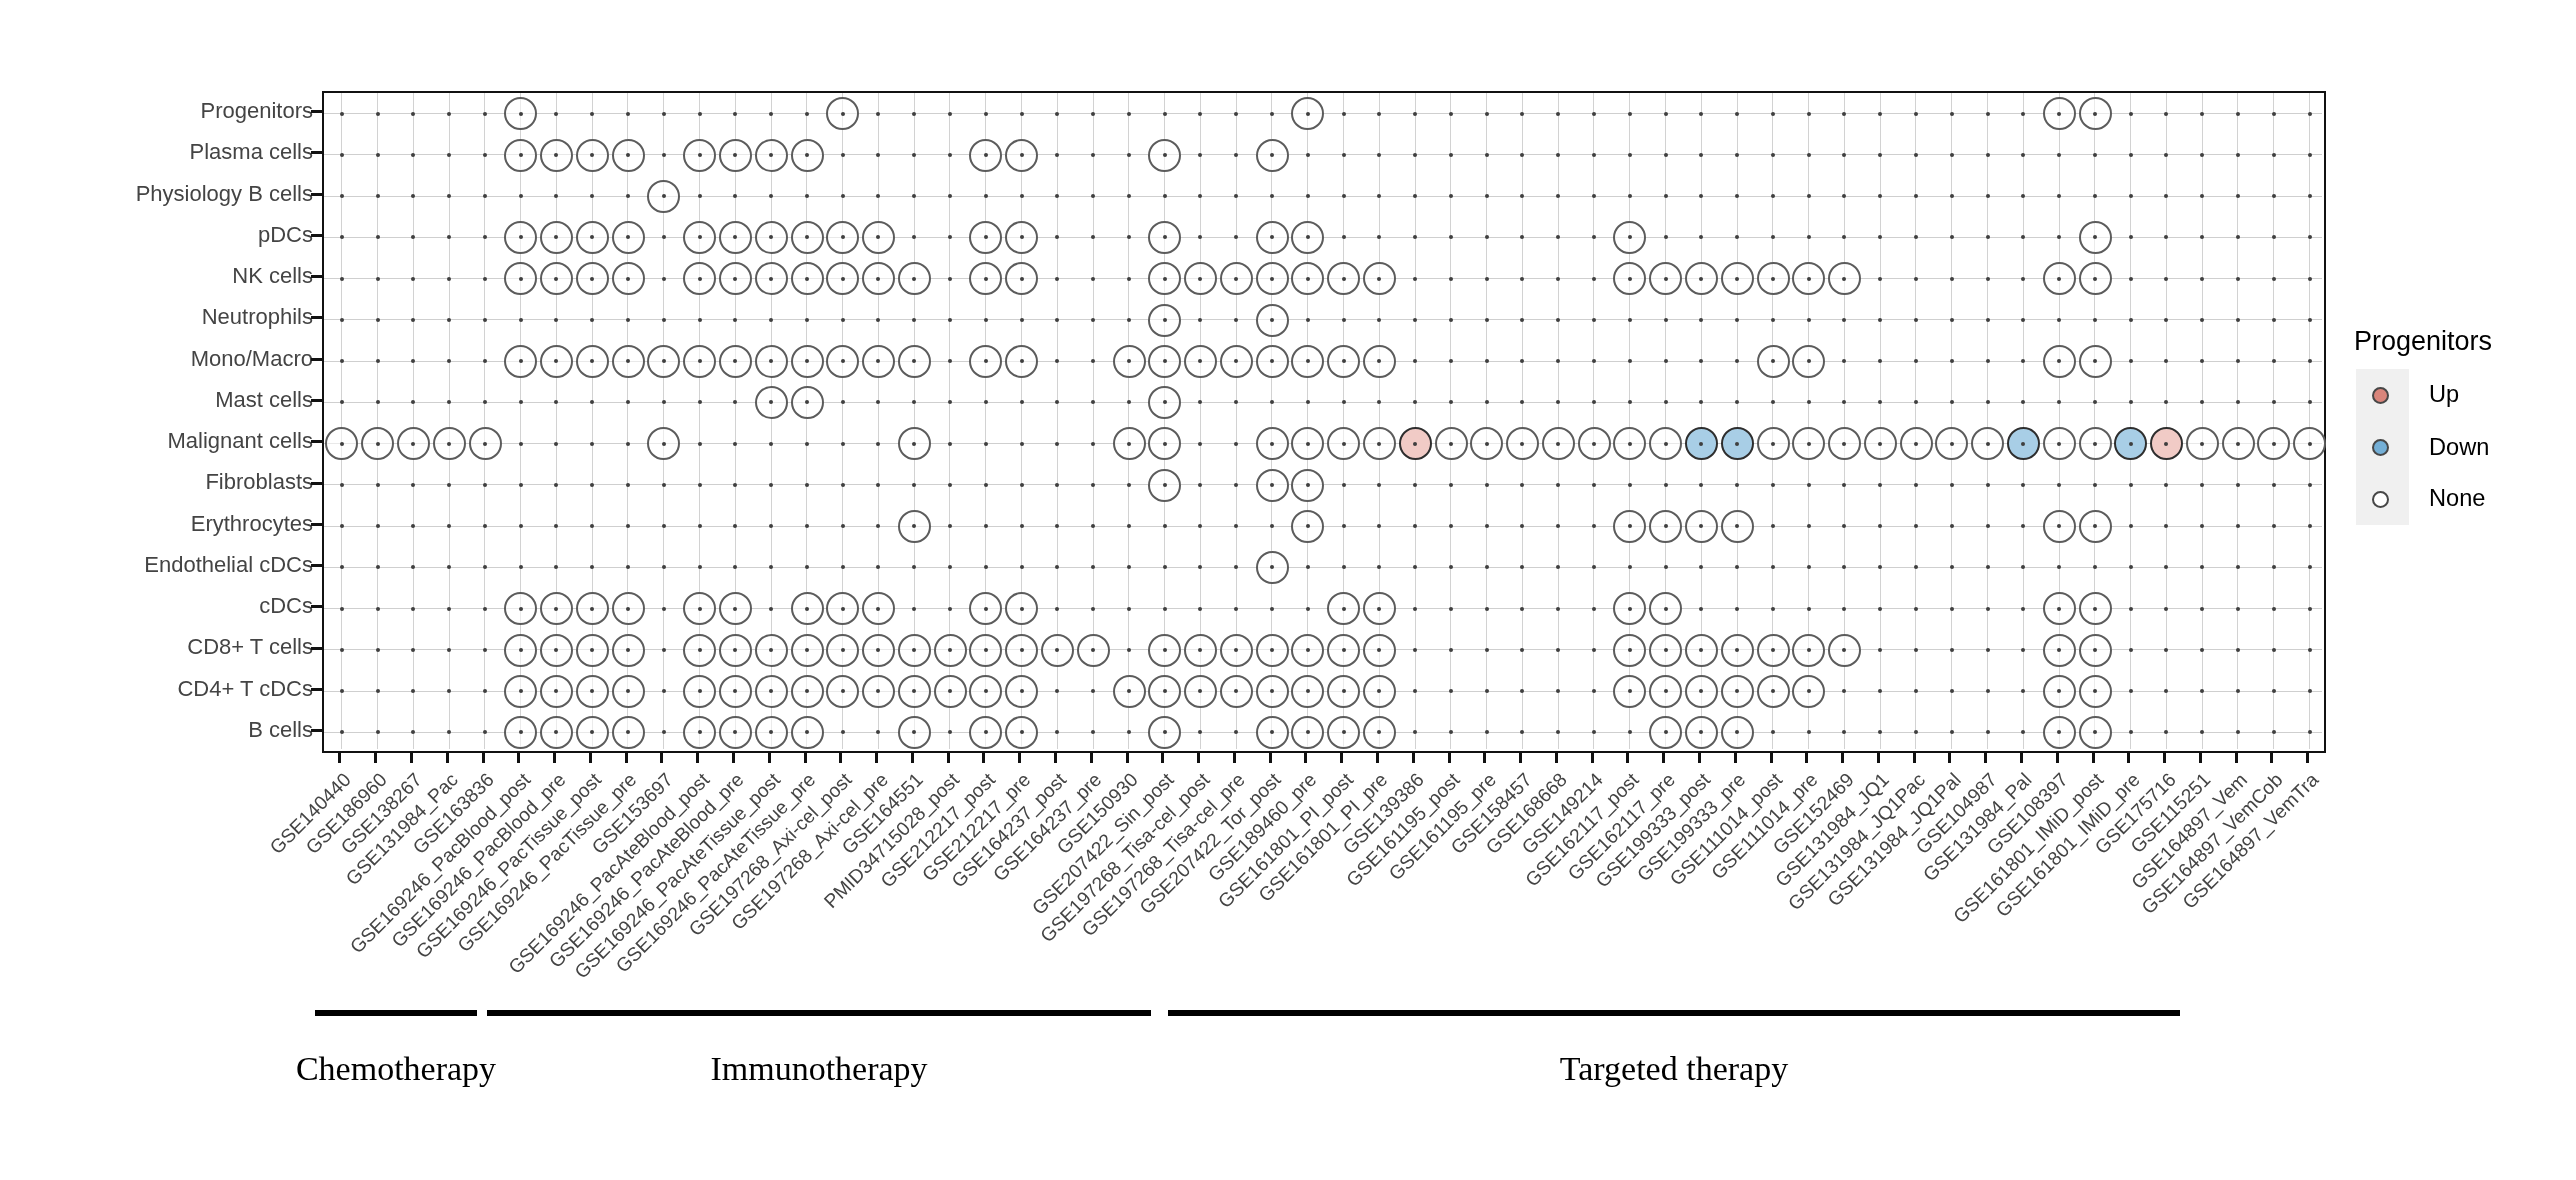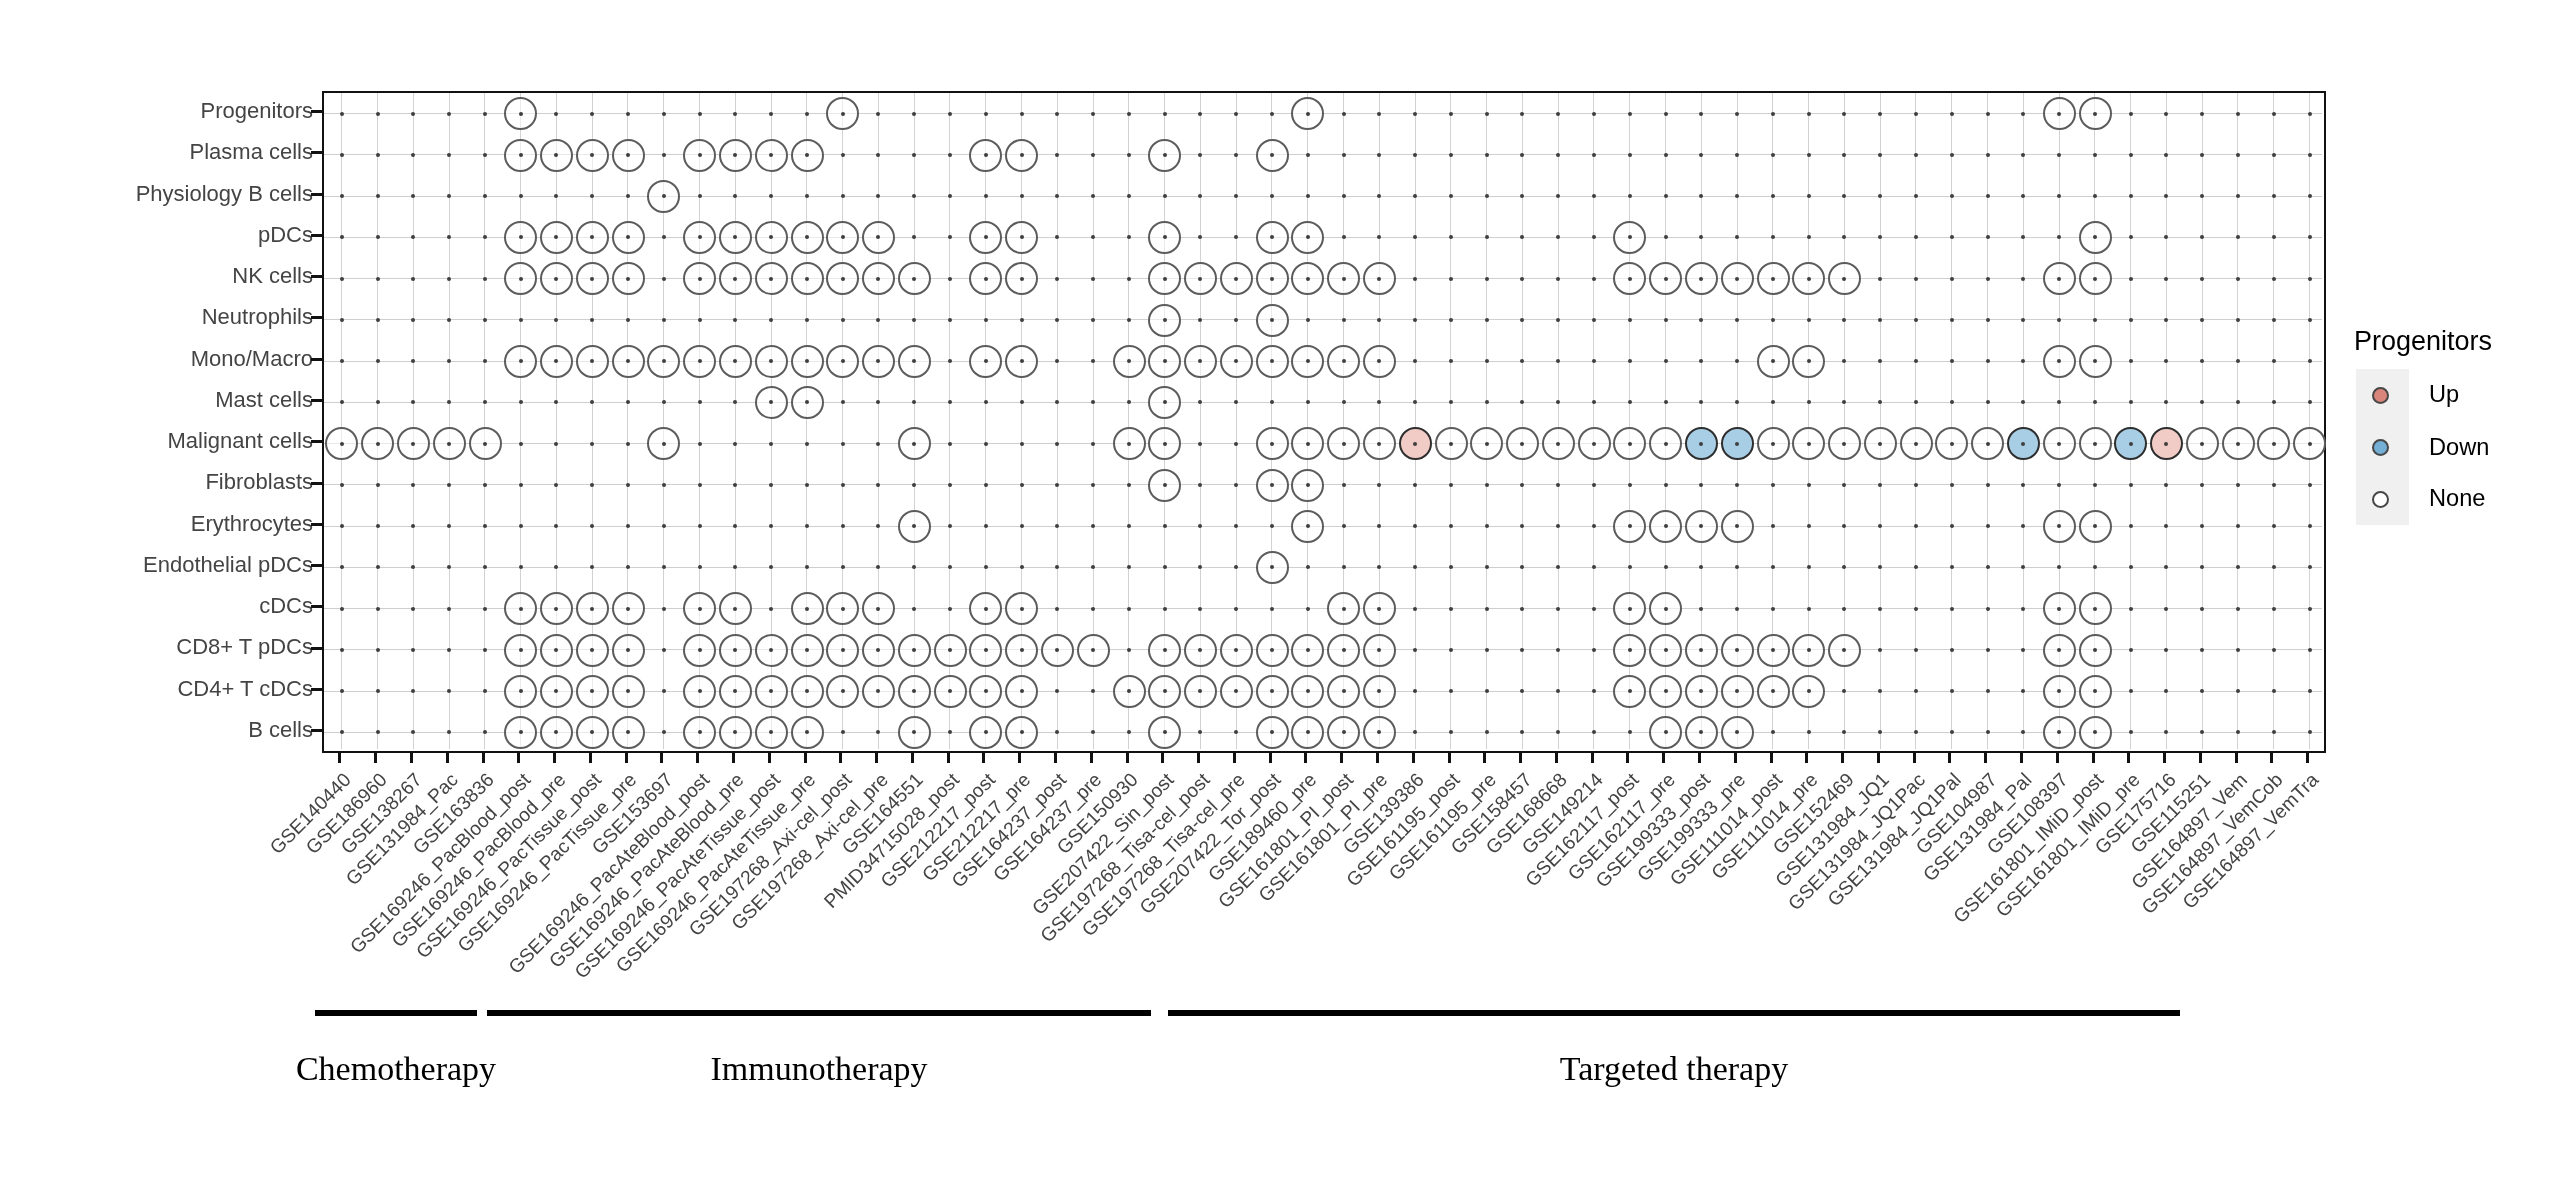--- a/index.html
+++ b/index.html
@@ -1270,25 +1270,25 @@
     <div class="ylab" style="right: 2263px; top: 346px;">Mono/Macro</div>
     <div class="ytick" style="left: 311px; top: 358px;"></div>
     <div class="ylab" style="right: 2263px; top: 387px;">Mast cells</div>
     <div class="ytick" style="left: 311px; top: 399px;"></div>
     <div class="ylab" style="right: 2263px; top: 428px;">Malignant cells</div>
     <div class="ytick" style="left: 311px; top: 440px;"></div>
     <div class="ylab" style="right: 2263px; top: 469px;">Fibroblasts</div>
     <div class="ytick" style="left: 311px; top: 482px;"></div>
     <div class="ylab" style="right: 2263px; top: 511px; margin-left: 16px;">Erythrocytes</div>
     <div class="ytick" style="left: 311px; top: 523px;"></div>
-    <div class="ylab" style="right: 2263px; top: 552px;">Endothelial pDCs</div>
+    <div class="ylab" style="right: 2263px; top: 552px;">Endothelial cDCs</div>
     <div class="ytick" style="left: 311px; top: 564px;"></div>
     <div class="ylab" style="right: 2263px; top: 593px;">cDCs</div>
     <div class="ytick" style="left: 311px; top: 605px;"></div>
-    <div class="ylab" style="right: 2263px; top: 634px;">CD8+ T pDCs</div>
+    <div class="ylab" style="right: 2263px; top: 634px;">CD8+ T cells</div>
     <div class="ytick" style="left: 311px; top: 647px;"></div>
     <div class="ylab" style="right: 2263px; top: 676px;">CD4+ T cDCs</div>
     <div class="ytick" style="left: 311px; top: 688px;"></div>
     <div class="ylab" style="right: 2263px; top: 717px;">B cells</div>
     <div class="ytick" style="left: 311px; top: 729px;"></div>
     <div class="xtick" style="left: 338px; top: 753px;"></div>
     <div class="xanchor" style="left: 340px; top: 769px;">
       <span>GSE140440</span>
     </div>
     <div class="xtick" style="left: 374px; top: 753px;"></div>

